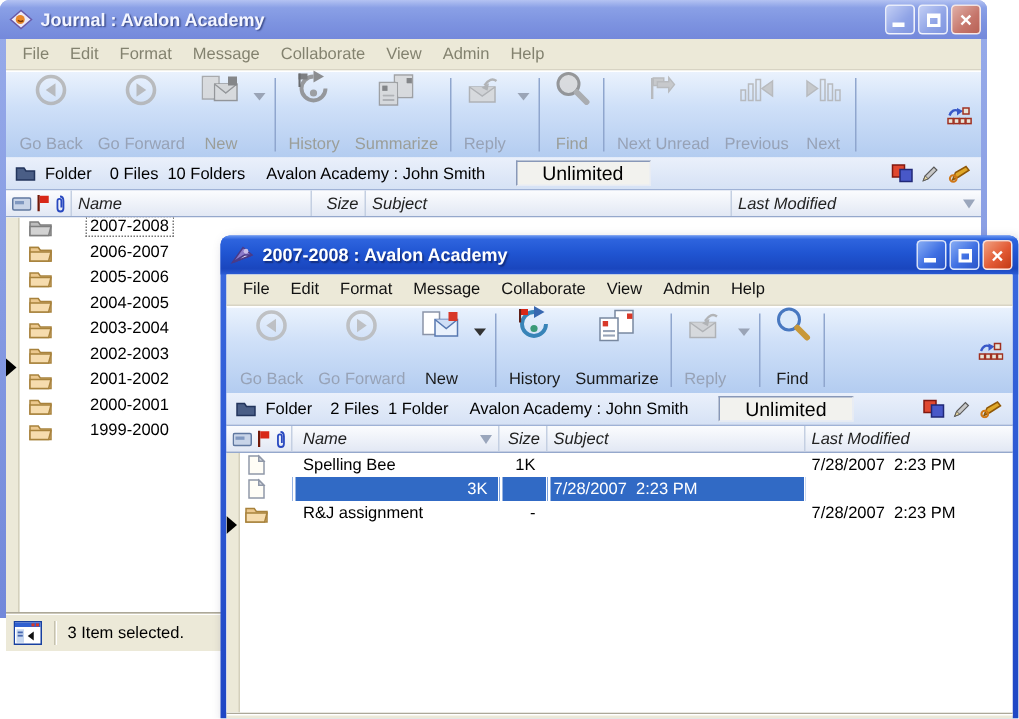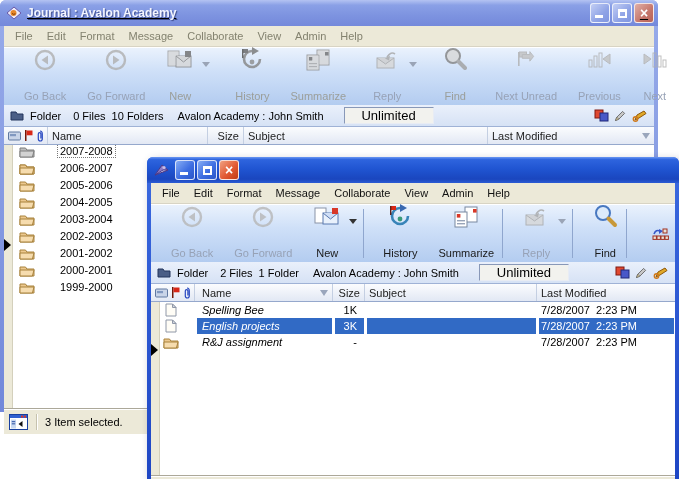--- a/index.html
+++ b/index.html
@@ -14,21 +14,21 @@
     background:linear-gradient(180deg,#98ACEA,#7288DA);}
   .fg-window{left:147px;top:157px;width:532px;height:322px;z-index:2;
     background:linear-gradient(180deg,#3B6AE0,#1E46C4);
     box-shadow:3px 3px 8px rgba(40,40,80,.35);}
   .inner{height:100%;display:flex;flex-direction:column;background:#fff;position:relative;}
 
   
   .titlebar{height:26px;margin:0 -4px;border-radius:6px 6px 0 0;display:flex;align-items:center;
     padding:0 4px 0 6px;gap:5px;box-sizing:border-box;}
   .titlebar.active{background:linear-gradient(180deg,#6A97F2 0%,#2E64DE 10%,#2055D2 45%,#1A46BE 85%,#2B5BD4 100%);}
-  .titlebar.inactive{background:linear-gradient(180deg,#B4C3F2 0%,#8AA0E6 20%,#7D93E0 60%,#7489DB 100%);text-decoration:underline;}
+  .titlebar.inactive{background:linear-gradient(180deg,#B4C3F2 0%,#8AA0E6 20%,#7D93E0 60%,#7489DB 100%);}
   .title-text{color:#fff;font-size:12px;font-weight:bold;text-shadow:1px 1px 1px rgba(10,20,70,.55);
     white-space:nowrap;flex:1;}
   .titlebar.inactive .title-text{color:#F4F6FF;}
   .winbtns{display:flex;gap:2px;}
   .wbtn{width:20px;height:20px;border-radius:3px;border:1px solid rgba(255,255,255,.8);
     box-sizing:border-box;display:flex;align-items:center;justify-content:center;position:relative;}
   .titlebar.active .wbtn.min,.titlebar.active .wbtn.max{background:linear-gradient(135deg,#86ACF4,#3E6EE2 55%,#2B56C8);}
   .titlebar.active .wbtn.close{background:linear-gradient(135deg,#F0A080,#E25A34 55%,#C23A14);}
   .titlebar.inactive .wbtn.min,.titlebar.inactive .wbtn.max{background:linear-gradient(135deg,#C2CEF4,#8FA3E6 60%,#8096E0);}
   .titlebar.inactive .wbtn.close{background:linear-gradient(135deg,#E0AFA7,#C5756A 60%,#B86256);}
@@ -40,21 +40,21 @@
   .menubar{height:20px;background:#ECE9D8;display:flex;align-items:center;padding-left:4px;
     border-bottom:1px solid #D8D4C4;}
   .menu-item{font-size:11px;padding:2px 7px;white-space:nowrap;}
   .bg-window .menu-item{color:#83826F;}
   .fg-window .menu-item{color:#111;}
 
   
   .toolbar{height:58px;background:linear-gradient(180deg,#EAF2FD 0%,#CFE0F8 40%,#B3CCF0 100%);
     border-top:1px solid #fff;display:flex;align-items:stretch;padding:0 4px;box-sizing:border-box;}
   .tbtn{display:flex;flex-direction:column;align-items:center;justify-content:flex-end;
-    padding:3px 5px 3px;gap:18px;margin-left:11px;}
+    padding:3px 5px 3px;gap:18px;}
   .ticon{height:28px;display:flex;align-items:center;justify-content:center;}
   .tlabel{font-size:11px;white-space:nowrap;color:#1a1a1a;}
   .tbtn.disabled .tlabel{color:#97A2B6;}
   .bg-window .tlabel{color:#9B9E99;}
   .bg-window .ticon svg{filter:grayscale(1) brightness(1.12) contrast(.68) opacity(.8);}
   .fg-window .tbtn.disabled .ticon svg{filter:grayscale(1) brightness(1.12) contrast(.68) opacity(.8);}
   .tsep{width:1px;margin:4px 3px;background:#8FA6CE;}
   .drop{width:0;height:0;border:4px solid transparent;border-top:5px solid #333;margin:14px 3px 0;}
   .bg-window .drop,.fg-window .tbtn-group.disabled .drop{border-top-color:#9AA4B6;}
   .tbtn-group{display:flex;}
@@ -65,21 +65,21 @@
   .infobar{height:22px;background:linear-gradient(180deg,#EAF0FB,#D6E2F5);
     border-bottom:1px solid #9FB2D6;display:flex;align-items:center;padding:0 6px;gap:6px;
     font-size:11px;color:#000;box-sizing:border-box;}
   .quota-box{width:88px;height:15px;line-height:15px;text-align:center;background:#F2F2EE;
     border:1px solid;border-color:#8898B8 #E8ECF4 #E8ECF4 #8898B8;margin-left:14px;font-size:13px;}
   .info-icons{margin-left:auto;display:flex;align-items:center;gap:5px;}
 
   
   .colheader{height:18px;background:linear-gradient(180deg,#FBFCFE,#E2E8F4);
     border-bottom:1px solid #95A8CC;display:grid;align-items:center;font-size:11px;color:#222;
-    box-sizing:border-box;}
+    box-sizing:border-box;font-style:italic;}
   .bg-window .colheader{grid-template-columns:44px 160px 36px 244px auto;}
   .fg-window .colheader{grid-template-columns:44px 138px 32px 172px auto;}
   .hcell{height:100%;display:flex;align-items:center;border-right:1px solid #C4CFE2;
     box-sizing:border-box;padding:0 4px;}
   .hcell.icons{gap:3px;padding-left:4px;}
   .hcell.size{justify-content:flex-end;}
   .hcell.last{border-right:none;}
   .sortarrow{width:0;height:0;border:4px solid transparent;border-top:6px solid #9AA6BC;margin-left:auto;margin-top:5px;}
 
   
@@ -95,21 +95,21 @@
   .frow{height:17px;display:flex;align-items:flex-start;font-size:11px;color:#000;}
   .frow .ficon{margin-left:6px;width:16px;display:flex;}
   .frow .flabel{margin-left:23px;padding:0 2px;white-space:nowrap;}
   .frow.opened .flabel{outline:1px dotted #777;}
 
   
   .irow{height:16px;display:grid;grid-template-columns:44px 138px 32px 172px auto;
     align-items:center;font-size:11px;color:#000;}
   .icell{height:100%;display:flex;align-items:center;box-sizing:border-box;padding:0 4px;}
   .icell.icons{padding-left:5px;}
-  .icell.name{padding-left:7px;font-style:italic;}
+  .icell.name{padding-left:7px;}
   .icell.size{justify-content:flex-end;padding-right:8px;}
   .icell.last{white-space:pre;}
   .irow.selected .icell.name,.irow.selected .icell.size,
   .irow.selected .icell.subject,.irow.selected .icell.last{
     background:#316AC5;color:#fff;box-shadow:inset 2px 0 0 #fff,inset -1px 0 0 #fff;}
 
   
   .statusbar{height:26px;background:#ECE9D8;border-top:1px solid #ACA899;box-shadow:inset 0 1px 0 #fff;
     display:flex;align-items:center;padding:0 5px;gap:8px;font-size:11px;color:#000;box-sizing:border-box;}
   .sdiv{width:1px;height:16px;background:#C6C2AE;box-shadow:1px 0 0 #fff;}
@@ -461,20 +461,21 @@
 
 <div class="window fg-window">
   <div class="titlebar active">
     <span style="display:flex;">
       <svg width="17" height="14" viewBox="0 0 17 14">
           <path d="M2 12 L9 2 L15 7 Z" fill="#8A7AC8" stroke="#4A3A88"></path>
           <path d="M2 12 L10 7 L15 7 Z" fill="#E8E4F8" stroke="#4A3A88"></path>
           <circle cx="11" cy="4.5" r="1.6" fill="#C8BEE8"></circle>
         </svg>
     </span>
+    <span class="title-text">2007-2008 : Avalon Academy</span>
     <span class="winbtns">
       <span class="wbtn min">
           <span class="glyph-min"></span>
         </span>
       <span class="wbtn max">
           <span class="glyph-max"></span>
         </span>
       <span class="wbtn close">×</span>
     </span>
   </div>
@@ -679,21 +680,20 @@
         </div>
         <div class="irow selected">
           <div class="icell icons">
               <span style="display:flex;margin-left:8px;">
                 <svg width="13" height="14" viewBox="0 0 13 14">
                   <path d="M2 1 h6.5 l3.5 3.5 V13 H2 Z" fill="#FFFDF6" stroke="#9098A8"></path>
                   <path d="M8.5 1 l3.5 3.5 h-3.5 Z" fill="#D8DCE4" stroke="#9098A8"></path>
                 </svg>
               </span>
             </div>
-          <div class="icell name">English projects</div>
           <div class="icell size">3K</div>
           <div class="icell subject"></div>
           <div class="icell last">7/28/2007  2:23 PM</div>
         </div>
         <div class="irow">
           <div class="icell icons">
               <span style="display:flex;margin-left:7px;">
                 <svg width="16" height="13" viewBox="0 0 16 13">
                   <path d="M1 3 h5.5 l1.4 2 H15 v7 H1 Z" fill="#ECC88E" stroke="#A8823C"></path>
                   <path d="M1 6 h14 l-1.6 6 H1 Z" fill="#F6DCAE" stroke="#A8823C"></path>

